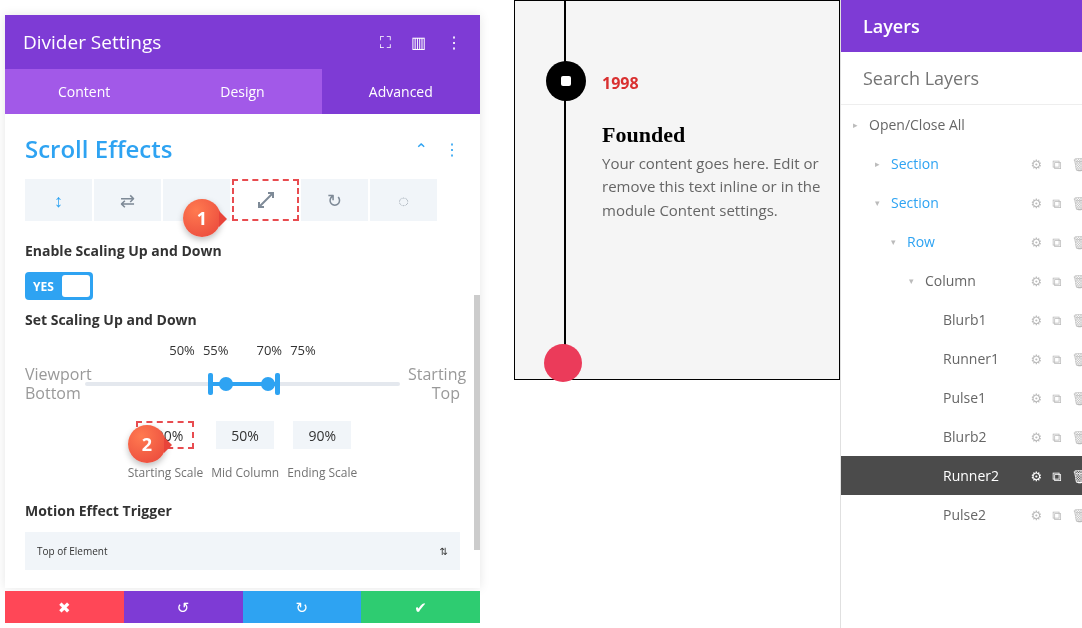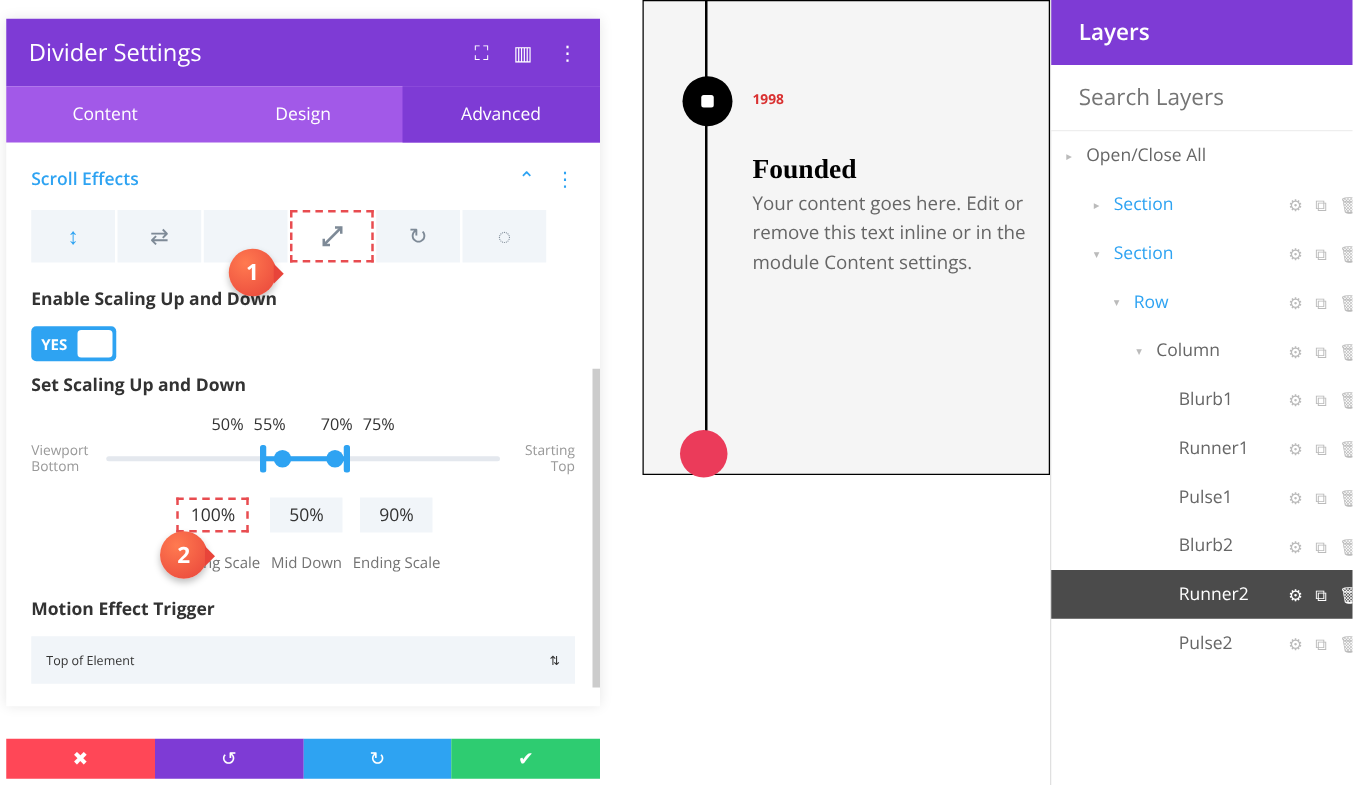--- a/index.html
+++ b/index.html
@@ -7,35 +7,35 @@
 .left-panel{position:absolute;left:5px;top:15px;width:475px;background:#fff;box-shadow:0 0 10px rgba(0,0,0,.1)}
 .panel-header{background:#7e3bd5;color:#fff;padding:14px 18px;display:flex;align-items:center;justify-content:space-between}
 .panel-title{font-size:19px;font-weight:500}
 .header-icons{display:flex;gap:20px;align-items:center}
 .header-icons span{cursor:pointer;font-size:16px}
 .tabs{display:flex;background:#a259e8}
 .tab{flex:1;padding:13px 10px;text-align:center;color:#fff;font-size:14px;cursor:pointer}
 .tab.active{background:#7e3bd5}
 .panel-body{padding:18px 20px;max-height:490px;overflow:hidden}
 .section-head{display:flex;justify-content:space-between;align-items:center;margin-bottom:14px}
-.section-title{color:#2ea3f2;font-size:14px;font-weight:600}
+.section-title{color:#2ea3f2;font-size:24px;font-weight:600}
 .section-controls{display:flex;gap:16px;color:#2ea3f2}
 .subhead{font-size:14px;font-weight:700;color:#333;margin-bottom:12px}
 .icon-row{display:flex;gap:2px;margin-bottom:20px}
 .icon-btn{width:67px;height:42px;background:#f1f5f9;display:flex;align-items:center;justify-content:center;color:#7e8a97;font-size:18px;cursor:pointer;position:relative}
 .icon-btn.blue{color:#2ea3f2}
 .icon-btn.highlight{border:2px dashed #e84c50;background:#fff}
 .toggle-wrap{display:flex;align-items:center;margin-bottom:10px}
 .toggle{width:68px;height:28px;background:#2ea3f2;border-radius:4px;position:relative;display:flex;align-items:center;padding-left:8px;color:#fff;font-weight:700;font-size:12px;cursor:pointer}
 .toggle:after{content:"";position:absolute;right:3px;top:3px;width:28px;height:22px;background:#fff;border-radius:3px}
 .slider-area{position:relative;margin:10px 0 20px}
 .tick-labels{display:flex;justify-content:center;gap:4px;font-size:13px;color:#333;margin-bottom:6px}
 .tick-labels span{margin:0 2px}
 .track-row{display:flex;align-items:center;gap:8px}
-.vp-label{font-size:11px;color:#999;width:52px;line-height:1.2}
+.vp-label{font-size:16px;color:#999;width:52px;line-height:1.2}
 .vp-label.right{text-align:right}
 .track{flex:1;height:4px;background:#e4e8ee;position:relative;border-radius:2px}
 .seg{position:absolute;left:50%;width:70px;height:4px;background:#2ea3f2;transform:translateX(-50%)}
 .handle{position:absolute;width:5px;height:22px;background:#2ea3f2;border-radius:2px;top:-9px}
 .knob{position:absolute;width:14px;height:14px;border-radius:50%;background:#2ea3f2;top:-5px}
 .input-row{display:flex;justify-content:center;gap:8px;margin-top:18px}
 .scale-in{display:flex;flex-direction:column;align-items:center}
 .scale-input{width:58px;height:28px;background:#f1f5f9;border:none;text-align:center;font-size:14px;color:#333;padding:4px}
 .scale-input.hl{border:2px dashed #e84c50;background:#fff}
 .scale-lbl{font-size:12px;color:#737373;margin-top:16px;text-align:center;line-height:1.3}
@@ -49,21 +49,21 @@
 .callout{position:absolute;width:38px;height:38px;border-radius:50%;background:radial-gradient(circle at 35% 30%,#ff7a50,#e8443a);color:#fff;font-weight:700;font-size:18px;display:flex;align-items:center;justify-content:center;box-shadow:0 3px 6px rgba(0,0,0,.25)}
 .callout:before{content:"";position:absolute;right:-14px;top:12px;border:8px solid transparent;border-left-color:#e8443a}
 .c1{left:183px;top:199px}
 .c2{left:128px;top:425px}
 .preview{position:absolute;left:514px;top:0;width:326px;height:628px;background:#fff}
 .preview-box{position:absolute;left:0;top:0;width:326px;height:380px;background:#f5f5f5;border:1px solid #000}
 .timeline{position:absolute;left:564px;top:0;width:2px;height:380px;background:#000}
 .dot-big{position:absolute;left:546px;top:61px;width:40px;height:40px;border-radius:50%;background:#000;display:flex;align-items:center;justify-content:center}
 .dot-big:after{content:"";width:10px;height:10px;background:#fff;border-radius:2px}
 .red-dot{position:absolute;left:544px;top:344px;width:38px;height:38px;border-radius:50%;background:#eb3b5a}
-.year{position:absolute;left:602px;top:72px;color:#d93030;font-weight:700;font-size:11px}
+.year{position:absolute;left:602px;top:72px;color:#d93030;font-weight:700;font-size:16px}
 .founded{position:absolute;left:602px;top:122px;font-size:22px;font-weight:800;font-family:Georgia,serif}
 .content-txt{position:absolute;left:602px;top:152px;width:220px;font-size:15px;color:#666;line-height:1.55}
 .layers{position:absolute;left:840px;top:0;width:258px;height:628px;border-left:1px solid #e0e0e0;background:#fff}
 .layers-head{background:#7e3bd5;color:#fff;padding:14px 22px;font-size:18px;font-weight:600}
 .search-row{display:flex;border-bottom:1px solid #eee}
 .search-in{flex:1;border:none;padding:14px 22px;font-size:18px;color:#701a75;background:#fff}
 .plus-btn{width:20px;background:#f0f0f0;display:flex;align-items:center;justify-content:center;font-size:14px;color:#555;cursor:pointer}
 .tree{padding:0;font-size:14px}
 .tree-item{padding:10px 10px 10px 12px;display:flex;align-items:center;justify-content:space-between;color:#666;cursor:pointer}
 .tree-item.sel{background:#4b4b4b;color:#fff}
@@ -141,21 +141,21 @@
         </div>
         <div class="vp-label right">Starting Top</div>
       </div>
       <div class="input-row">
         <div class="scale-in">
           <input class="scale-input hl" value="100%" style="">
           <div class="scale-lbl">Starting Scale</div>
         </div>
         <div class="scale-in">
           <input class="scale-input" value="50%" style="">
-          <div class="scale-lbl">Mid Down</div>
+          <div class="scale-lbl">Mid Column</div>
         </div>
         <div class="scale-in">
           <input class="scale-input" value="90%" style="">
           <div class="scale-lbl">Ending Scale</div>
         </div>
       </div>
     </div>
     <div class="subhead">Motion Effect Trigger</div>
     <div class="trigger-select">
       <span>Top of Element</span>

